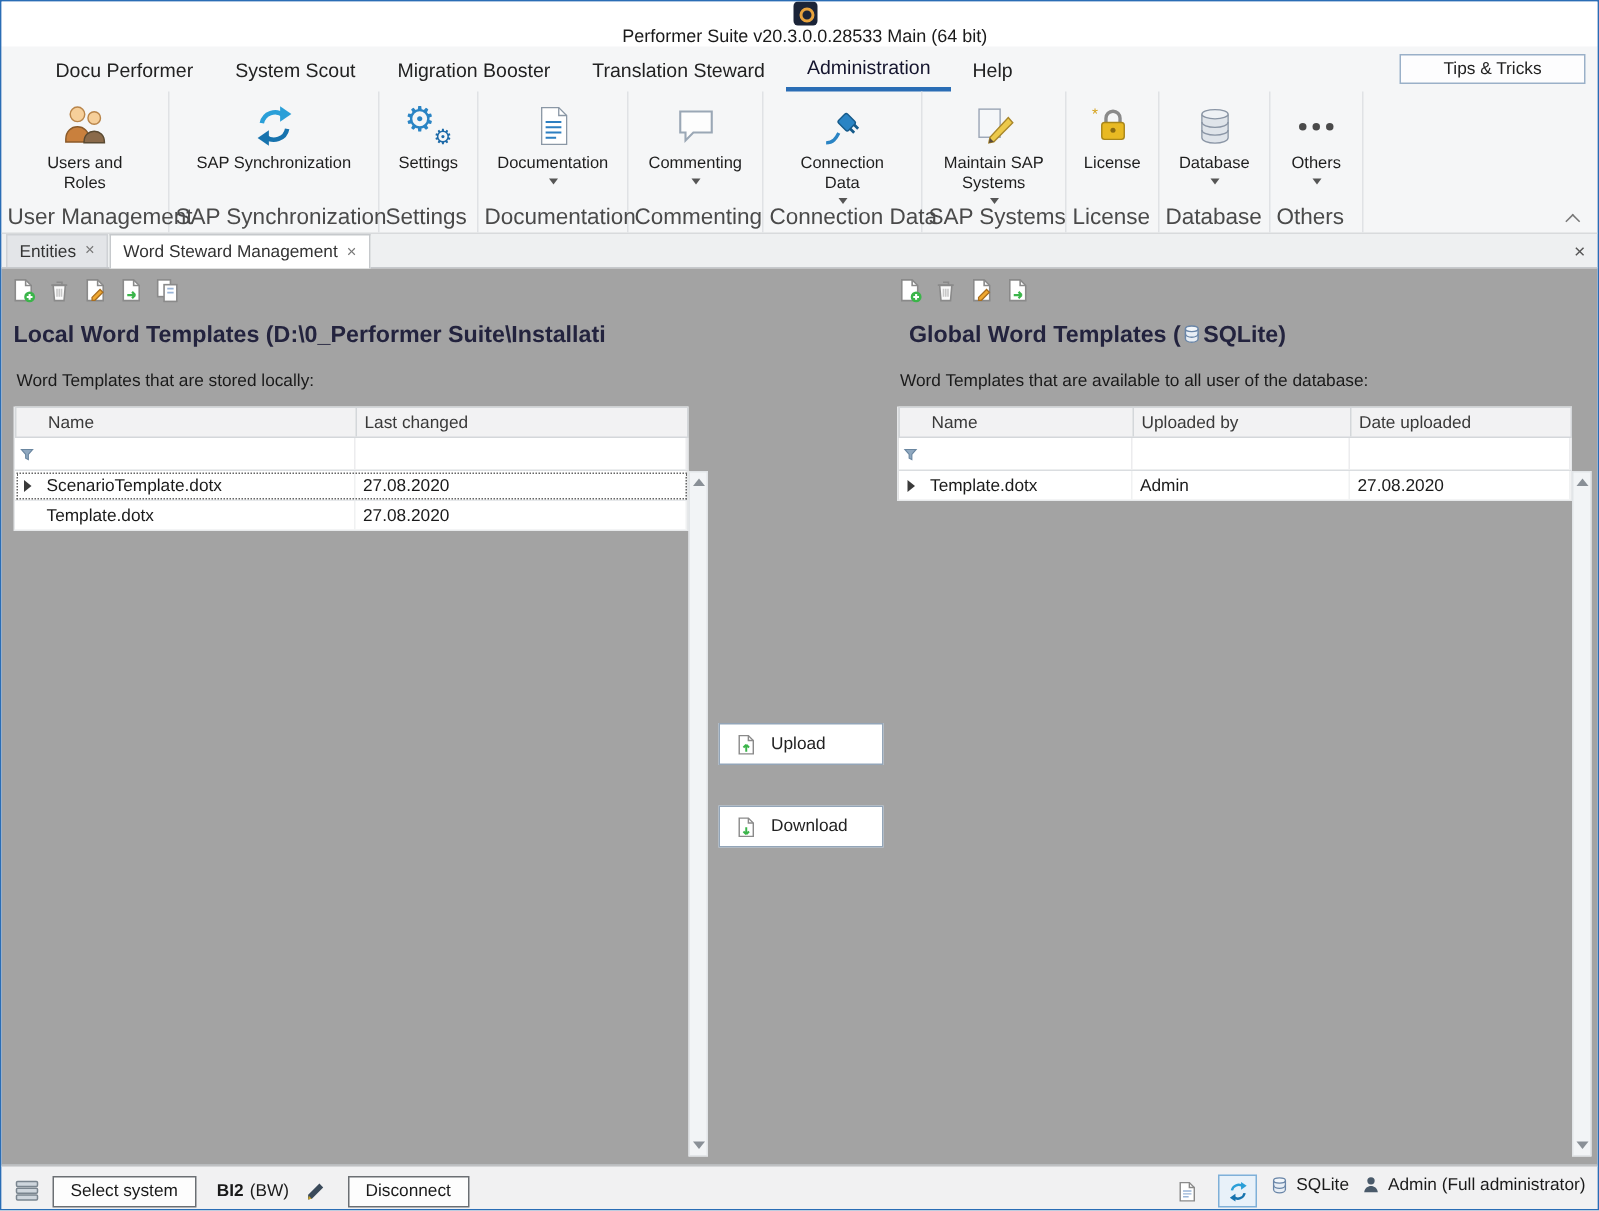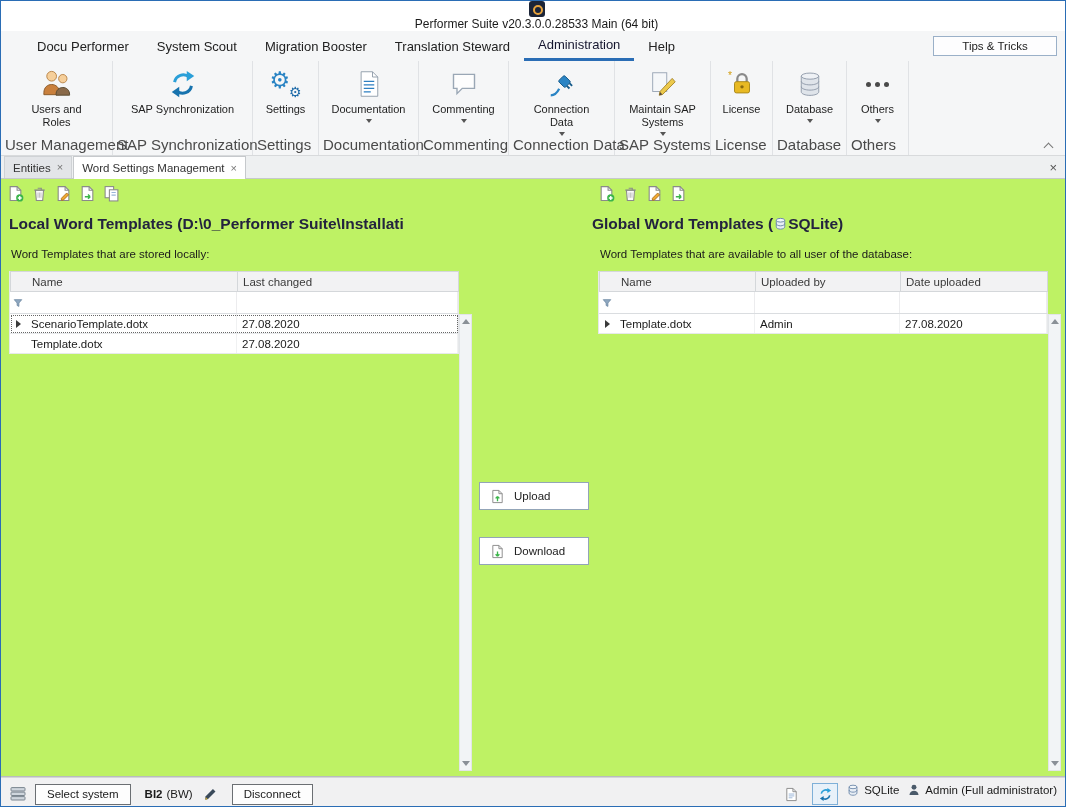--- a/index.html
+++ b/index.html
@@ -45,21 +45,21 @@
   .dot{width:5px;height:5px;border-radius:50%;background:#4a4a4a;}
 
   
   .doctabs{height:23px;background:#eef0f1;display:flex;align-items:stretch;border-bottom:1px solid #c6c9cc;position:relative;padding-left:3px;}
   .doctab{display:flex;align-items:center;padding:0 8px;font-size:11.5px;color:#333;background:#e3e5e8;border:1px solid #cfd2d5;border-bottom:none;margin-right:1px;}
   .doctab.active{background:#fff;border-color:#c6c9cc;margin-bottom:-1px;z-index:2;}
   .tab-x{margin-left:6px;color:#777;font-size:11px;line-height:1;}
   .doctabs-close{position:absolute;right:8px;top:0;height:23px;display:flex;align-items:center;color:#555;font-size:13px;}
 
   
-  .content{position:relative;height:598px;background:#bef264;border-bottom:1px solid #b9bcbe;}
+  .content{position:relative;height:598px;background:#a3a3a3;border-bottom:1px solid #b9bcbe;}
   .panel-toolbar{position:absolute;top:4px;display:flex;gap:4px;}
   .tb-btn{width:20px;height:20px;display:flex;align-items:center;justify-content:center;}
   .panel-title{position:absolute;top:36px;font-size:15.5px;font-weight:bold;color:#23233e;white-space:nowrap;overflow:hidden;}
   .panel-sub{position:absolute;top:69px;font-size:11.5px;color:#1a1a1a;}
 
   .grid{position:absolute;top:92px;width:450px;font-size:11.5px;border-left:1px solid #e6e8ea;}
   .g-header{display:flex;background:#f2f2f3;border:1px solid #d4d7da;height:21px;}
   .g-header .g-cell{border-right:1px solid #d4d7da;display:flex;align-items:center;padding:0 5px;color:#3a3a3a;}
   .g-filter{display:flex;height:22px;border-bottom:1px solid #dadde0;border-right:1px solid #e6e8ea;background:#fff;}
   .g-filter .g-cell{border-right:1px solid #ececee;display:flex;align-items:center;padding:0 4px;}
@@ -278,21 +278,21 @@
       <div class="ribbon-collapse"></div>
     </div>
   </div>
 
   <div class="doctabs">
     <div class="doctab">
       <span>Entities</span>
       <span class="tab-x">×</span>
     </div>
     <div class="doctab active">
-      <span>Word Settings Management</span>
+      <span>Word Steward Management</span>
       <span class="tab-x">×</span>
     </div>
     <div class="doctabs-close">×</div>
   </div>
 
   <div class="content">
 
     <div class="panel-toolbar" style="left:4px">
       <div class="tb-btn">
         <svg width="17" height="17" viewBox="0 0 16 16">
@@ -360,21 +360,21 @@
       <div class="tb-btn">
         <svg width="17" height="17" viewBox="0 0 16 16">
             <path d="M3 1.5h6.5L13 5v9.5H3z" fill="#fff" stroke="#8a8a8a"></path>
             <path d="M9.5 1.5V5H13" fill="none" stroke="#8a8a8a"></path>
             <path d="M5.5 11h5M10.5 11l-2-2M10.5 11l-2 2" fill="none" stroke="#3bb54a" stroke-width="1.4"></path>
           </svg>
       </div>
     </div>
 
     <div class="panel-title" style="left:8px;width:452px">Local Word Templates (D:\0_Performer Suite\Installati</div>
-    <div class="panel-title" style="left:591px;width:455px">
+    <div class="panel-title" style="left:605px;width:455px">
       <span>Global Word Templates (</span><span style="display:inline-block;vertical-align:-2px"><svg width="15" height="15" viewBox="0 0 16 16">
             <path d="M3.5 4.5v7c0 1.4 2 2.5 4.5 2.5s4.5-1.1 4.5-2.5v-7" fill="#e8eef5" stroke="#6a86a8"></path>
             <ellipse cx="8" cy="4.5" rx="4.5" ry="2" fill="#f2f6fa" stroke="#6a86a8"></ellipse>
             <path d="M3.5 8c0 1.4 2 2.5 4.5 2.5S12.5 9.4 12.5 8" fill="none" stroke="#6a86a8"></path>
           </svg></span><span>SQLite)</span>
     </div>
 
     <div class="panel-sub" style="left:10px">Word Templates that are stored locally:</div>
     <div class="panel-sub" style="left:599px">Word Templates that are available to all user of the database:</div>
 

